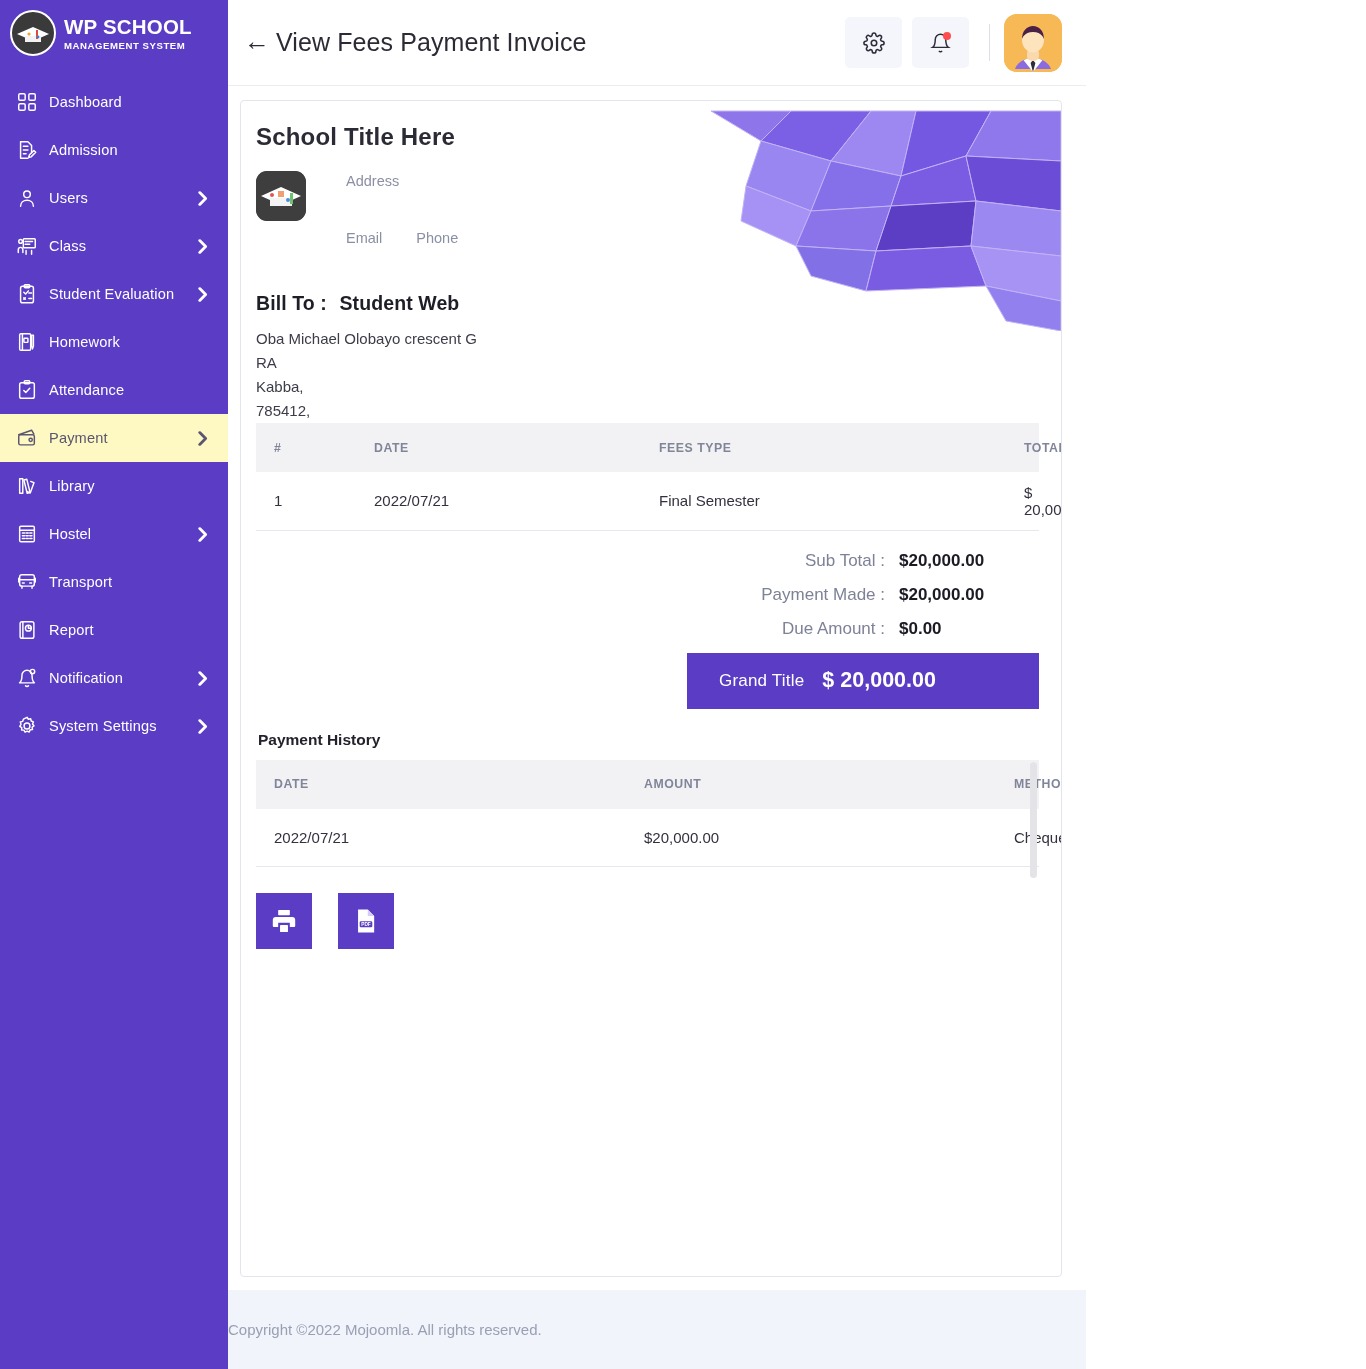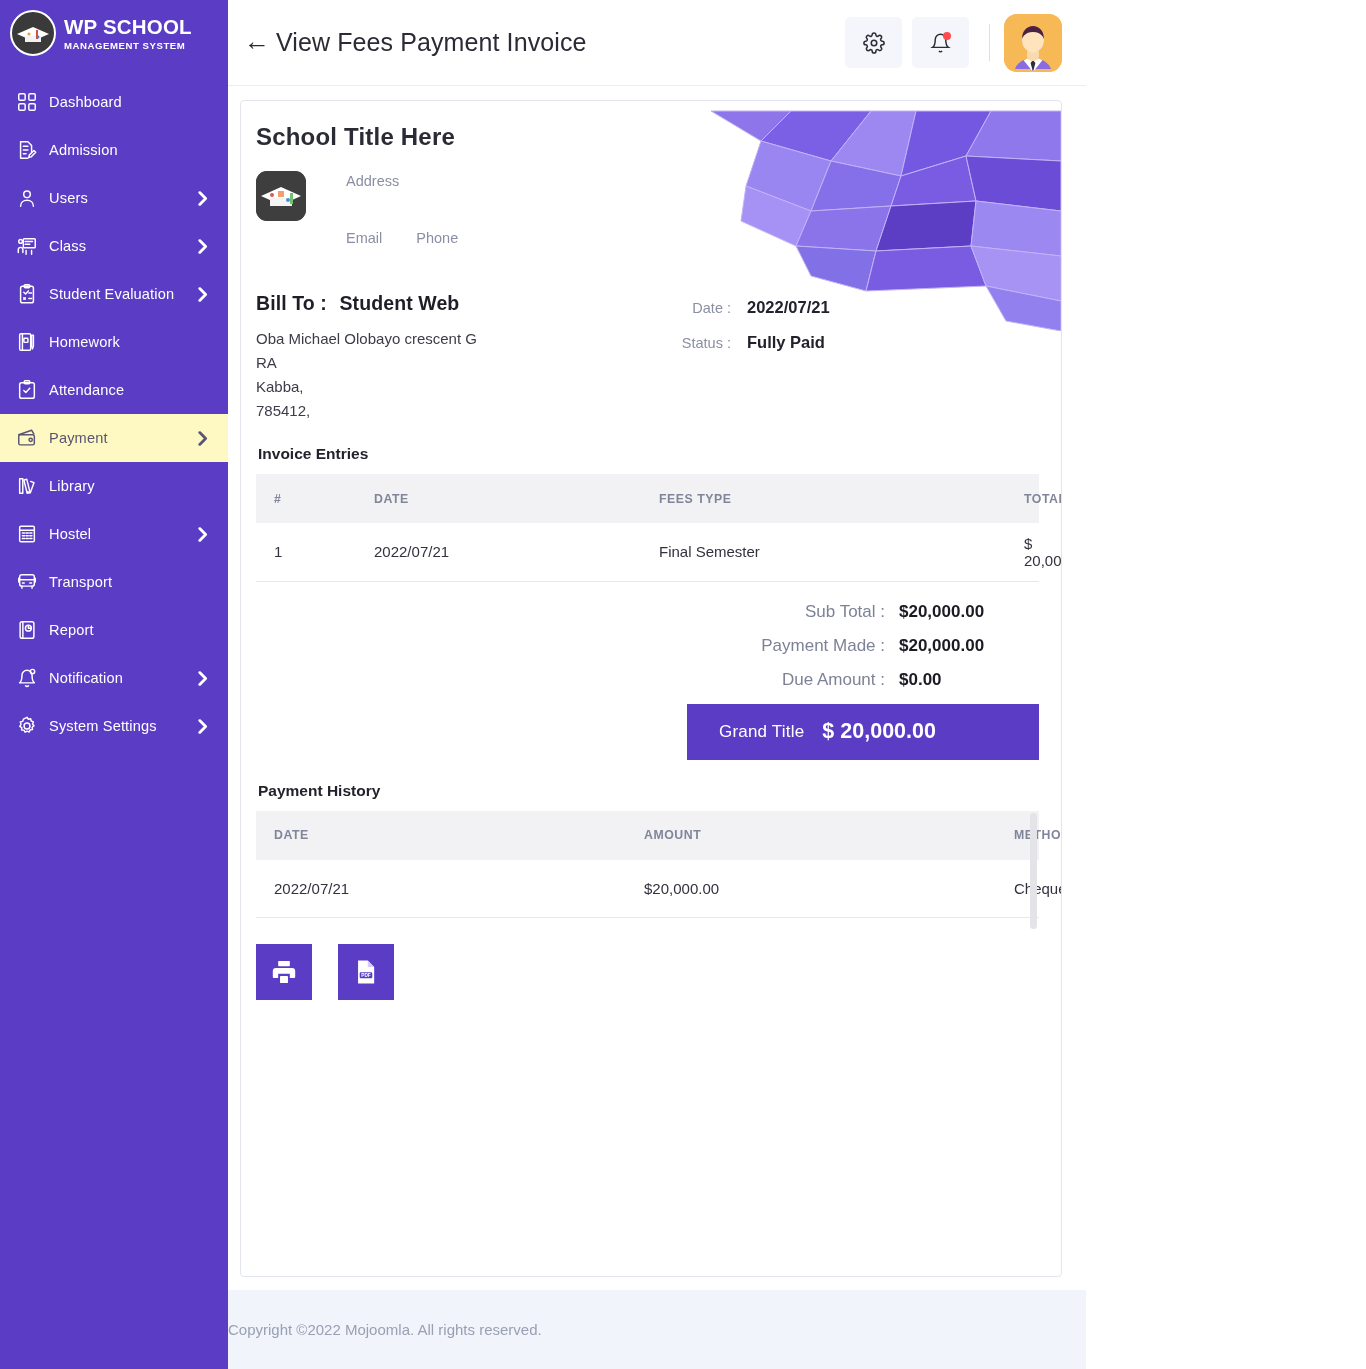--- a/index.html
+++ b/index.html
@@ -502,33 +502,22 @@
                 <span>Bill To :</span>
                 <span class="name">Student Web</span>
               </div>
               <div class="billto-lines" id="bill-lines">
                   <div>Oba Michael Olobayo crescent G</div>
                   <div>RA</div>
                   <div>Kabba,</div>
                   <div>785412,</div>
                 </div>
             </div>
-            <div class="meta">
-              <div class="meta-row">
-                <span class="meta-label">Date :</span>
-                <span class="meta-value">2022/07/21</span>
-              </div>
-              <div class="meta-row">
-                <span class="meta-label">Status :</span>
-                <span class="meta-value">Fully Paid</span>
-              </div>
-            </div>
           </div>
 
-          <div class="section-head">Invoice Entries</div>
 
           <table class="grid">
             <colgroup>
               <col class="col-num">
                 <col class="col-date">
                 <col class="col-type">
                 <col>
             </colgroup>
             <thead>
                 <tr id="entries-head">

